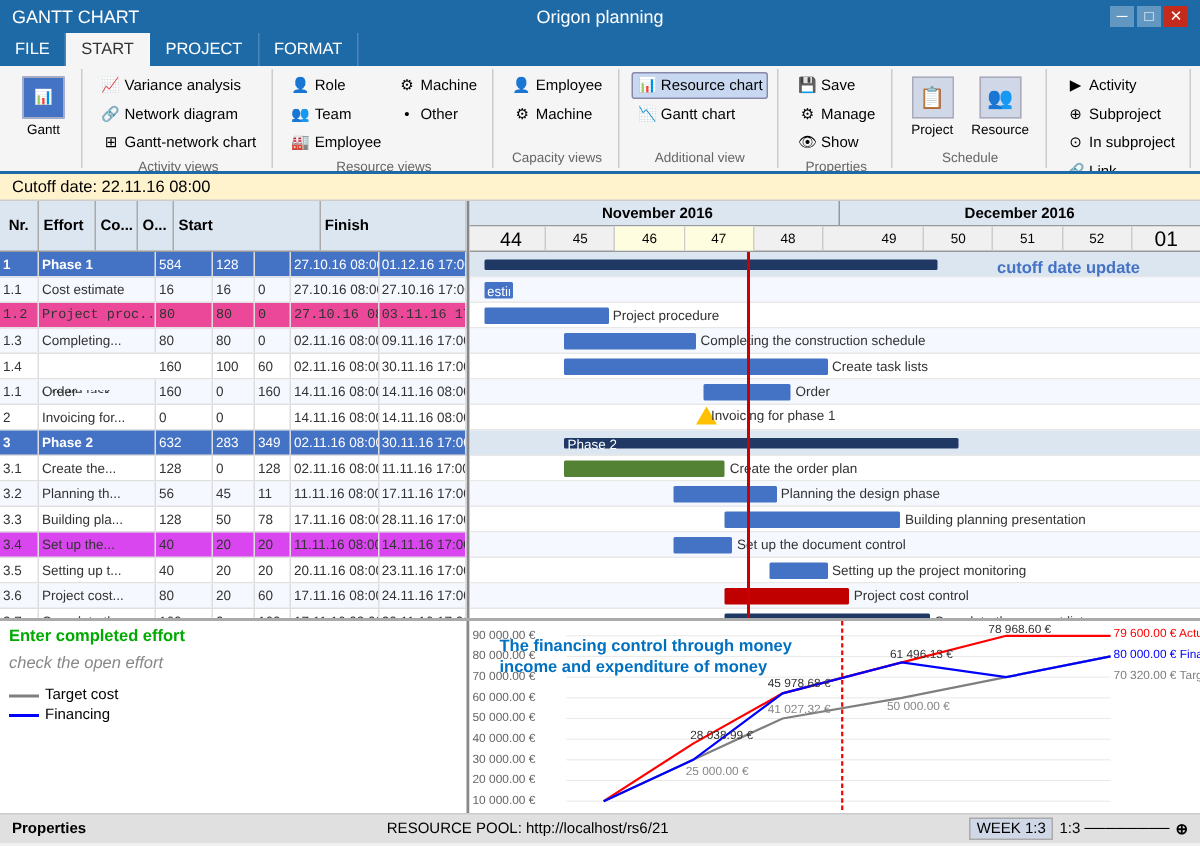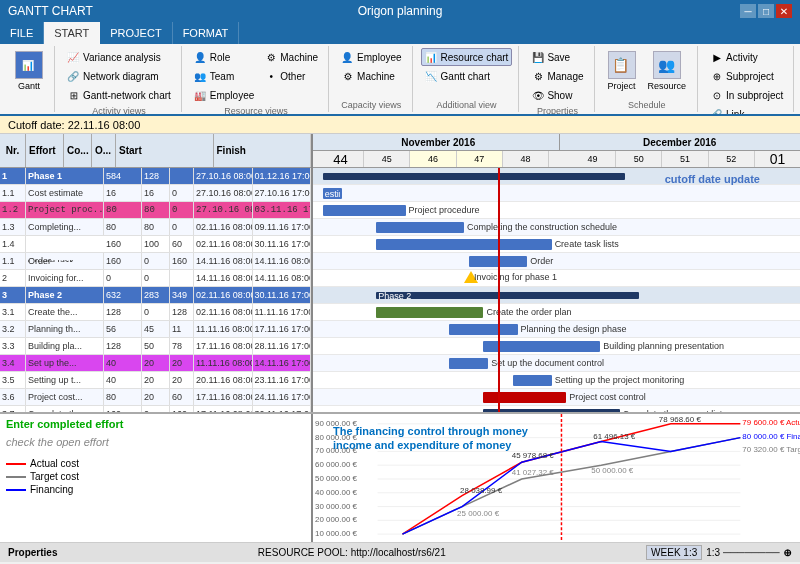--- a/index.html
+++ b/index.html
@@ -450,24 +450,20 @@
     </div>
   </div>
 
   <div style="height:130px;border-top:2px solid #aaa;display:flex;overflow:hidden;">
     <div style="width:313px;min-width:313px;border-right:2px solid #888;padding:4px 6px;font-size:10px;background:#fff;">
       <div style="color:#00aa00;font-weight:bold;font-size:11px;">Enter completed effort</div>
       <div style="height:6px;"></div>
       <div style="color:#888;font-style:italic;font-size:11px;">check the open effort</div>
       <div class="legend" style="margin-top:10px;">
         <div class="legend-item">
-          <div class="legend-line" style="background:red;"></div>
-          <span>Actual cost</span>
-        </div>
-        <div class="legend-item">
           <div class="legend-line" style="background:#7f7f7f;"></div>
           <span>Target cost</span>
         </div>
         <div class="legend-item">
           <div class="legend-line" style="background:blue;"></div>
           <span>Financing</span>
         </div>
       </div>
     </div>
 

